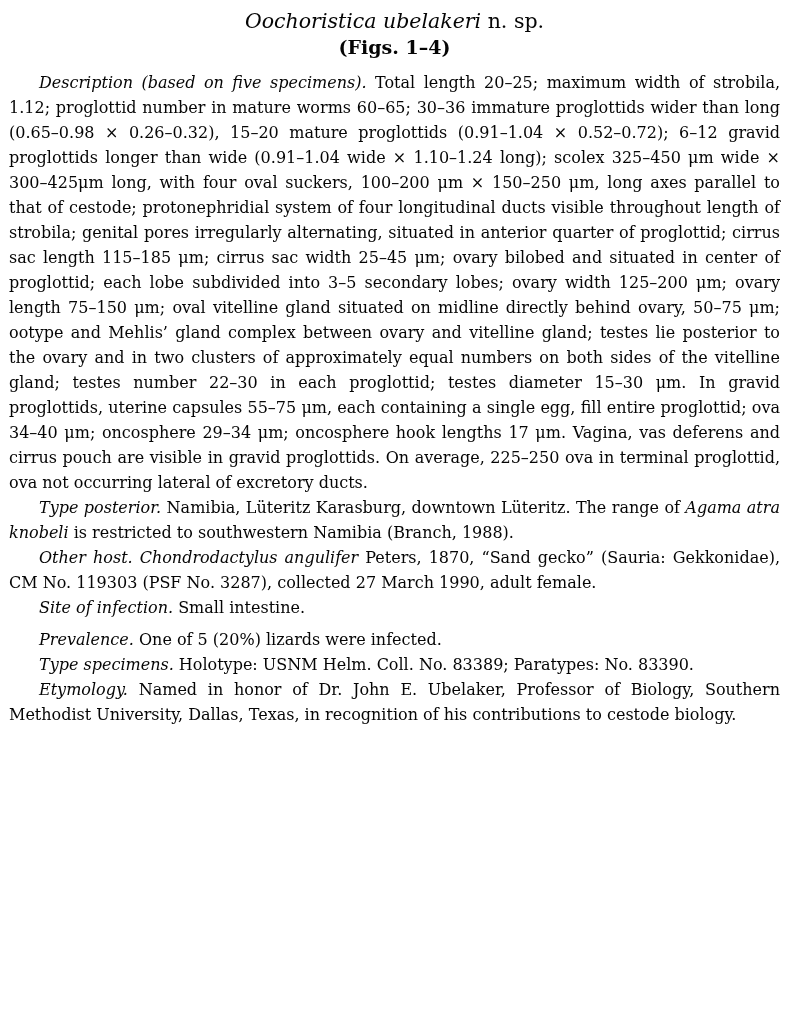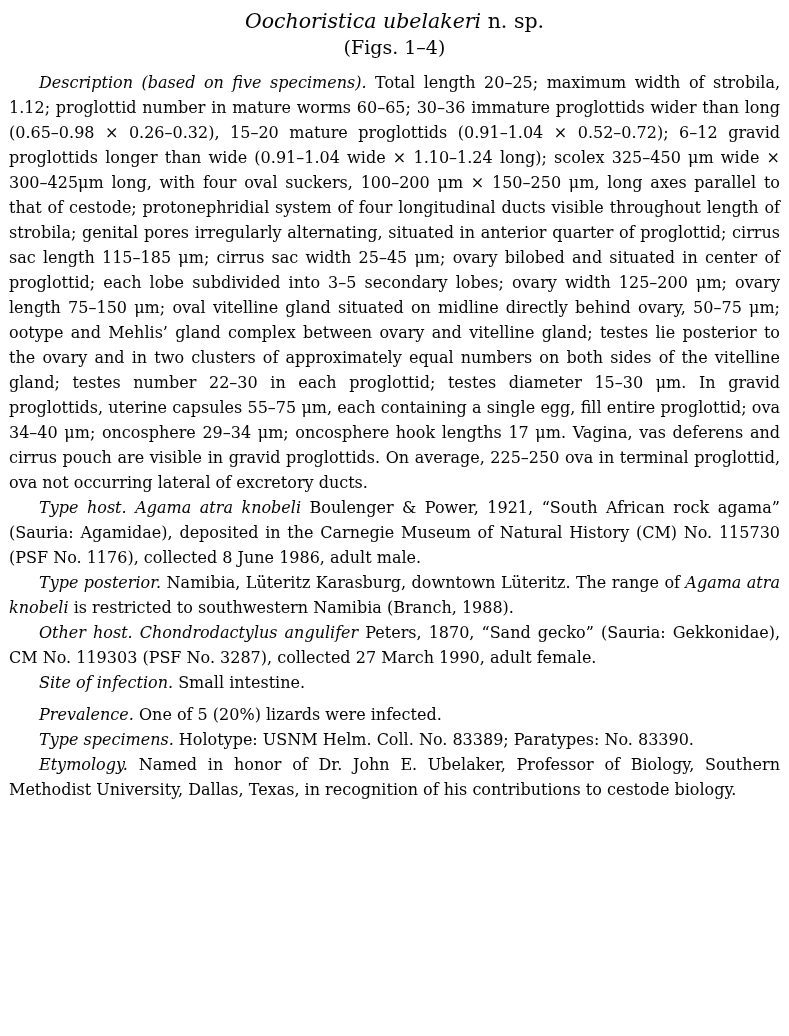--- a/index.html
+++ b/index.html
@@ -17,20 +17,21 @@
     font-size: 20.5px;
     line-height: 26px;
     margin: 2px 0 0 0;
     font-weight: normal;
   }
   .figs-line {
     text-align: center;
     font-size: 19px;
     line-height: 26px;
     margin: 0 0 10px 0;
+    font-weight: bold;
   }
   p.body-par {
     margin: 0;
     font-size: 16px;
     line-height: 25px;
     text-align: justify;
     text-indent: 30px;
   }
   p.gap-before { margin-top: 7px; }
   .it { font-style: italic; }
@@ -40,21 +41,20 @@
 <body>
 
 <div class="page">
 
   <h1 class="title-line"><span class="it">Oochoristica ubelakeri</span><span class="rm"> n. sp.</span></h1>
 
   <div class="figs-line">(Figs. 1–4)</div>
 
   <p class="body-par"><span class="it">Description (based on five specimens).</span><span> Total length 20–25; maximum width of strobila, 1.12; proglottid number in mature worms 60–65; 30–36 immature proglottids wider than long (0.65–0.98 × 0.26–0.32), 15–20 mature proglottids (0.91–1.04 × 0.52–0.72); 6–12 gravid proglottids longer than wide (0.91–1.04 wide × 1.10–1.24 long); scolex 325–450 μm wide × 300–425μm long, with four oval suckers, 100–200 μm × 150–250 μm, long axes parallel to that of cestode; protonephridial system of four longitudinal ducts visible throughout length of strobila; genital pores irregularly alternating, situated in anterior quarter of proglottid; cirrus sac length 115–185 μm; cirrus sac width 25–45 μm; ovary bilobed and situated in center of proglottid; each lobe subdivided into 3–5 secondary lobes; ovary width 125–200 μm; ovary length 75–150 μm; oval vitelline gland situated on midline directly behind ovary, 50–75 μm; ootype and Mehlis’ gland complex between ovary and vitelline gland; testes lie posterior to the ovary and in two clusters of approximately equal numbers on both sides of the vitelline gland; testes number 22–30 in each proglottid; testes diameter 15–30 μm. In gravid proglottids, uterine capsules 55–75 μm, each containing a single egg, fill entire proglottid; ova 34–40 μm; oncosphere 29–34 μm; oncosphere hook lengths 17 μm. Vagina, vas deferens and cirrus pouch are visible in gravid proglottids. On average, 225–250 ova in terminal proglottid, ova not occurring lateral of excretory ducts.</span></p>
 
-  <p class="body-par"><span class="it">Type host. Agama atra knobeli</span><span> Boulenger &amp; Power, 1921, “South African rock agama” (Sauria: Agamidae), deposited in the Carnegie Museum of Natural History (CM) No. 115730 (PSF No. 1176), collected 8 June 1986, adult male.</span></p>
 
   <p class="body-par"><span class="it">Type posterior.</span><span> Namibia, Lüteritz Karasburg, downtown Lüteritz. The range of </span><span class="it">Agama atra knobeli</span><span> is restricted to southwestern Namibia (Branch, 1988).</span></p>
 
   <p class="body-par"><span class="it">Other host. Chondrodactylus angulifer</span><span> Peters, 1870, “Sand gecko” (Sauria: Gekkonidae), CM No. 119303 (PSF No. 3287), collected 27 March 1990, adult female.</span></p>
 
 
   <p class="body-par"><span class="it">Site of infection.</span><span> Small intestine.</span></p>
 
   <p class="body-par gap-before"><span class="it">Prevalence.</span><span> One of 5 (20%) lizards were infected.</span></p>
 

